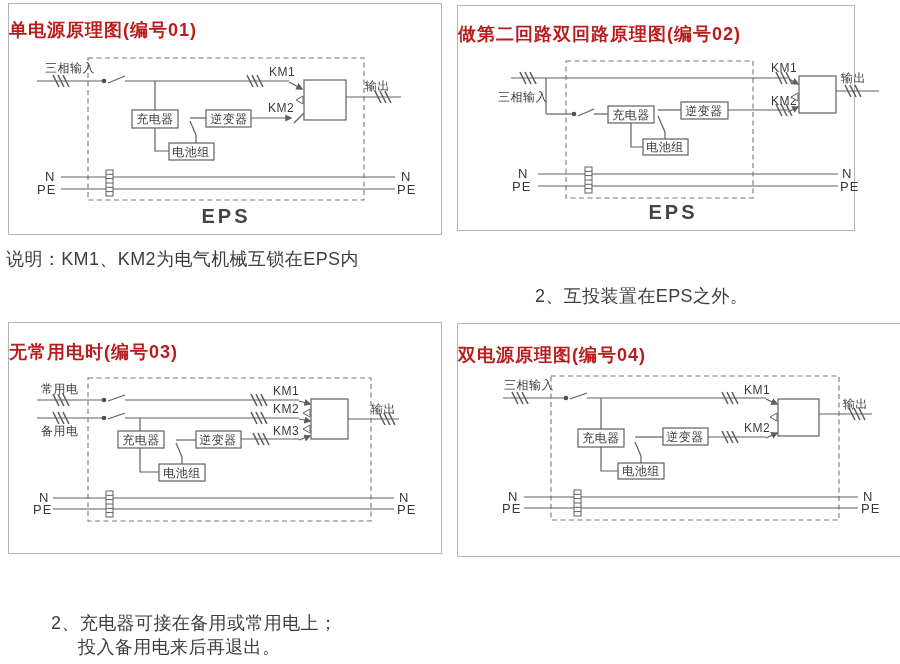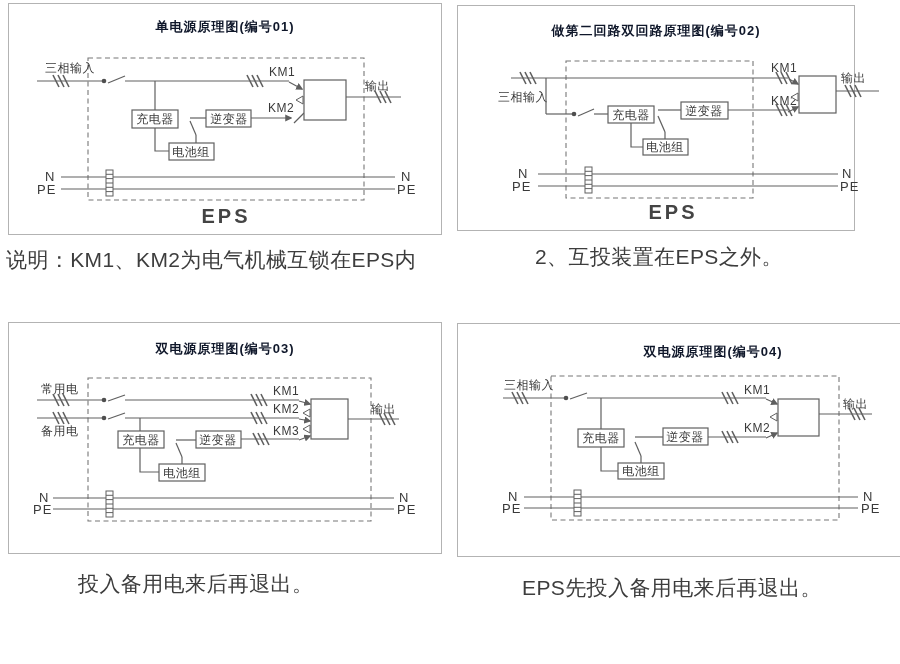--- a/index.html
+++ b/index.html
@@ -8,39 +8,39 @@
     background:#ffffff;
     font-family:"Liberation Sans", sans-serif;
     color:#3a3a3a;
   }
   .panel {
     position:absolute; background:#ffffff;
     border:1px solid #b3b3b3;
     box-sizing:border-box;
   }
   .panel-title {
-    position:absolute; left:0; right:0; text-align:center;
-    font-size:13px; font-weight:600; letter-spacing:1px; color:#0f172a;
+    position:absolute; left:0; right:0; 
+    font-size:18px; font-weight:600; letter-spacing:1px; color:#b91c1c;
     z-index:2;
   }
   .circuit { position:absolute; left:0; top:0; }
   .ckt { stroke:#606060; stroke-width:1.2; fill:none; }
   .ckt text {
     stroke:none; fill:#3a3a3a; font-size:12px;
     font-family:"Liberation Sans", sans-serif; letter-spacing:0.5px;
   }
   .ckt text.np { font-size:13px; letter-spacing:1px; }
   .ckt text.eps { font-size:20px; letter-spacing:3px; fill:#444444; font-weight:600; }
   .ckt rect.box { fill:#ffffff; }
   .ckt rect.dash, .ckt .dashline { stroke-dasharray:5 3.5; stroke-width:1.1; stroke:#777777; }
   .ckt circle.dot { fill:#4f4f4f; stroke:none; }
   .ckt polygon.tri { fill:#ffffff; stroke:#606060; stroke-width:1; }
-  .note { position:absolute; font-size:21px; line-height:23.5px; color:#3d3d3d; letter-spacing:0.4px; white-space:nowrap; }
+  .note { position:absolute; font-size:18px; line-height:23.5px; color:#3d3d3d; letter-spacing:0.4px; white-space:nowrap; }
   .note .ind-a { padding-left:0; }
-  .note .ind-b { padding-left:45px; }
+  .note .ind-b { padding-left:45px;margin-top:40px; }
   .note .ind-c { padding-left:72px; }
 </style>
 </head>
 <body>
 
 <div class="page">
 
   <svg width="0" height="0" style="position:absolute" aria-hidden="true">
     <defs>
       <g id="hash3" stroke-width="1.6">
@@ -177,21 +177,21 @@
         <text class="np" x="60" y="172">N</text>
         <text class="np" x="54" y="185">PE</text>
         <text class="np" x="384" y="172">N</text>
         <text class="np" x="382" y="185">PE</text>
         <text class="eps" x="215" y="213" text-anchor="middle">EPS</text>
       </g>
     </svg>
   </section>
 
   <section class="panel" style="left:8px;top:322px;width:434px;height:232px">
-    <div class="panel-title" style="top:17px">双电源原理图(编号03)</div>
+    <div class="panel-title" style="top:17px">无常用电时(编号03)</div>
     <svg class="circuit" width="434" height="232" viewBox="0 0 434 232">
       <defs>
           <marker id="aw3" viewBox="0 0 10 10" refX="8" refY="5" markerWidth="6" markerHeight="6" orient="auto">
             <path d="M0 0 L10 5 L0 10 z" fill="#5f5f5f" stroke="none"></path>
           </marker>
         </defs>
       <g class="ckt">
         <rect class="dash" x="79" y="55" width="283" height="143"></rect>
         <text x="32" y="70">常用电</text>
         <g>
@@ -321,20 +321,20 @@
 
   <div class="note" style="left:6px;top:248px">
     <div class="ind-a">说明：KM1、KM2为电气机械互锁在EPS内</div>
   </div>
 
   <div class="note" style="left:490px;top:245px">
     <div class="ind-b">2、互投装置在EPS之外。</div>
   </div>
 
   <div class="note" style="left:6px;top:572px">
+    <div class="ind-b">2、充电器可接在备用或常用电上；</div>
     <div class="ind-c">投入备用电来后再退出。</div>
   </div>
 
   <div class="note" style="left:477px;top:576px">
-    <div class="ind-b">EPS先投入备用电来后再退出。</div>
   </div>
 
 </div>
 
 </body></html>

